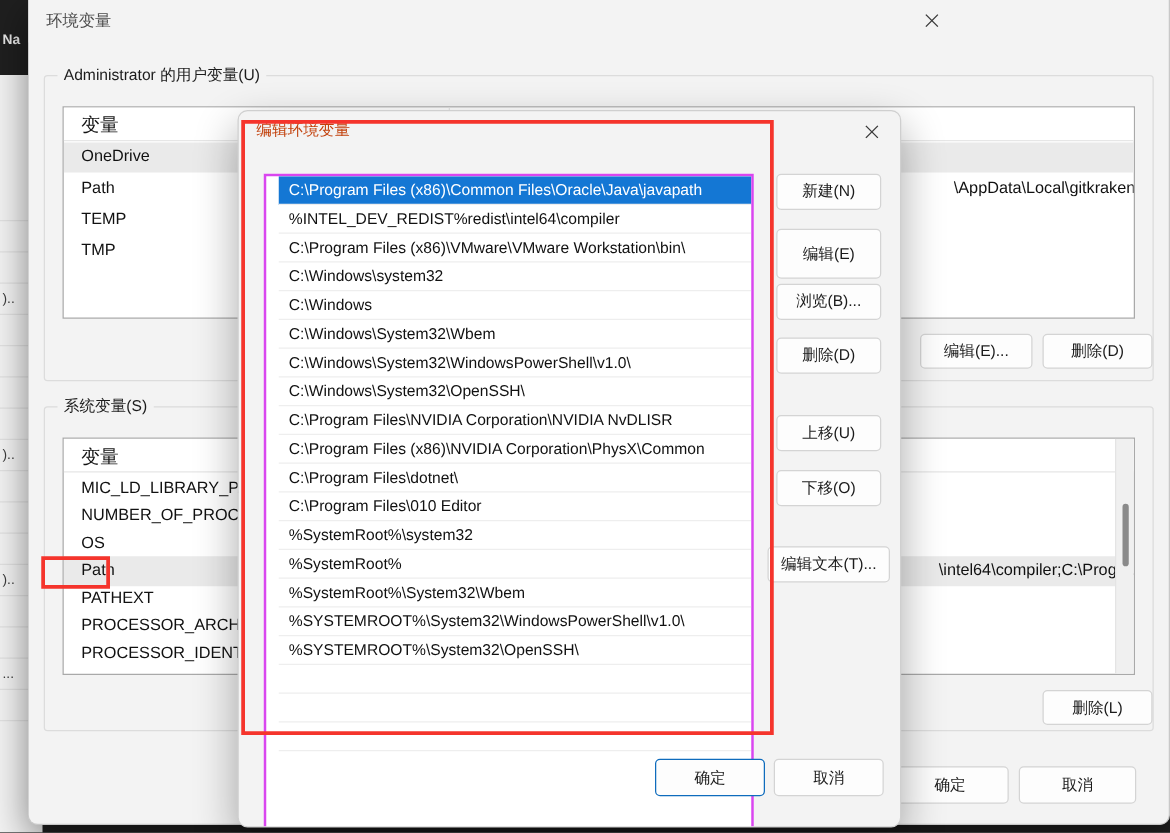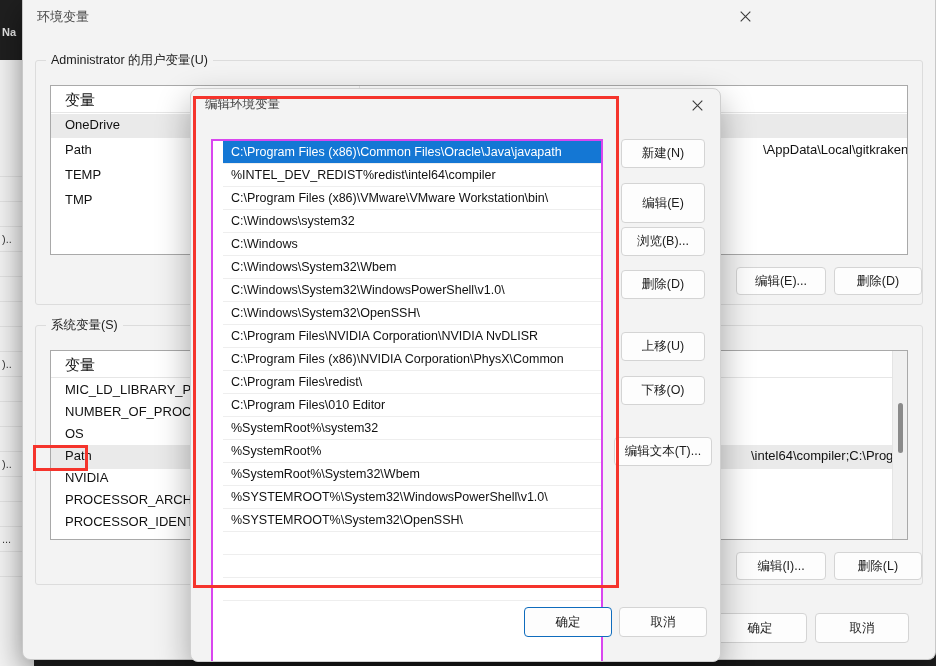--- a/index.html
+++ b/index.html
@@ -147,21 +147,21 @@
     border: 1px solid #cfcfcf;
     border-radius: 8px;
     box-shadow: 0 14px 34px rgba(0,0,0,.33);
     overflow: hidden;
   }
   .editwin-title {
     position: absolute; left: 0; top: 0; width: 100%; height: 32px;
   }
   .editwin-title .txt {
     position: absolute; left: 14px; top: 7px;
-    font-size: 12.5px; color: #404040;
+    font-size: 12.5px; color: #c2410c;
   }
   .path-list {
     position: absolute;
     left: 20px; top: 50px; width: 392px; height: 544px;
     background: #ffffff;
     border: 2px solid #d946ef;
     overflow: hidden;
     padding-left: 10px;
   }
   .path-row {
@@ -271,36 +271,35 @@
           <span class="c-name">NUMBER_OF_PROCESSOR</span>
         </div>
         <div class="lb-row" style="top:72px;">
           <span class="c-name">OS</span>
         </div>
         <div class="lb-row sel" style="top:94px;">
           <span class="c-name">Path</span>
           <span class="c-val" style="left:700px;">\intel64\compiler;C:\Progr...</span>
         </div>
         <div class="lb-row" style="top:116px;">
-          <span class="c-name">NVIDIA</span>
+          <span class="c-name">PATHEXT</span>
         </div>
         <div class="lb-row" style="top:138px;">
           <span class="c-name">PROCESSOR_ARCHITECT...</span>
         </div>
         <div class="lb-row" style="top:160px;">
           <span class="c-name">PROCESSOR_IDENTIFIER</span>
         </div>
 
         <div class="vscroll">
           <div class="thumb" style="top:52px; height:50px;"></div>
         </div>
       </div>
 
       <div class="btn" style="left:592px; top:226px; width:82px; height:28px;">新建(W)...</div>
-      <div class="btn" style="left:700px; top:226px; width:90px; height:28px;">编辑(I)...</div>
       <div class="btn" style="left:798px; top:226px; width:88px; height:28px;">删除(L)</div>
     </div>
 
     <div class="btn" style="left:690px; top:613px; width:94px; height:30px;">确定</div>
     <div class="btn" style="left:792px; top:613px; width:94px; height:30px;">取消</div>
   </div>
 
   <div class="editwin">
 
     <div class="editwin-title">
@@ -316,21 +315,21 @@
         <div class="path-row sel">C:\Program Files (x86)\Common Files\Oracle\Java\javapath</div>
         <div class="path-row">%INTEL_DEV_REDIST%redist\intel64\compiler</div>
         <div class="path-row">C:\Program Files (x86)\VMware\VMware Workstation\bin\</div>
         <div class="path-row">C:\Windows\system32</div>
         <div class="path-row">C:\Windows</div>
         <div class="path-row">C:\Windows\System32\Wbem</div>
         <div class="path-row">C:\Windows\System32\WindowsPowerShell\v1.0\</div>
         <div class="path-row">C:\Windows\System32\OpenSSH\</div>
         <div class="path-row">C:\Program Files\NVIDIA Corporation\NVIDIA NvDLISR</div>
         <div class="path-row">C:\Program Files (x86)\NVIDIA Corporation\PhysX\Common</div>
-        <div class="path-row">C:\Program Files\redist\</div>
+        <div class="path-row">C:\Program Files\dotnet\</div>
         <div class="path-row">C:\Program Files\010 Editor</div>
         <div class="path-row">%SystemRoot%\system32</div>
         <div class="path-row">%SystemRoot%</div>
         <div class="path-row">%SystemRoot%\System32\Wbem</div>
         <div class="path-row">%SYSTEMROOT%\System32\WindowsPowerShell\v1.0\</div>
         <div class="path-row">%SYSTEMROOT%\System32\OpenSSH\</div>
         <div class="path-row">&nbsp;</div>
         <div class="path-row">&nbsp;</div>
         <div class="path-row">&nbsp;</div>
       </div>

